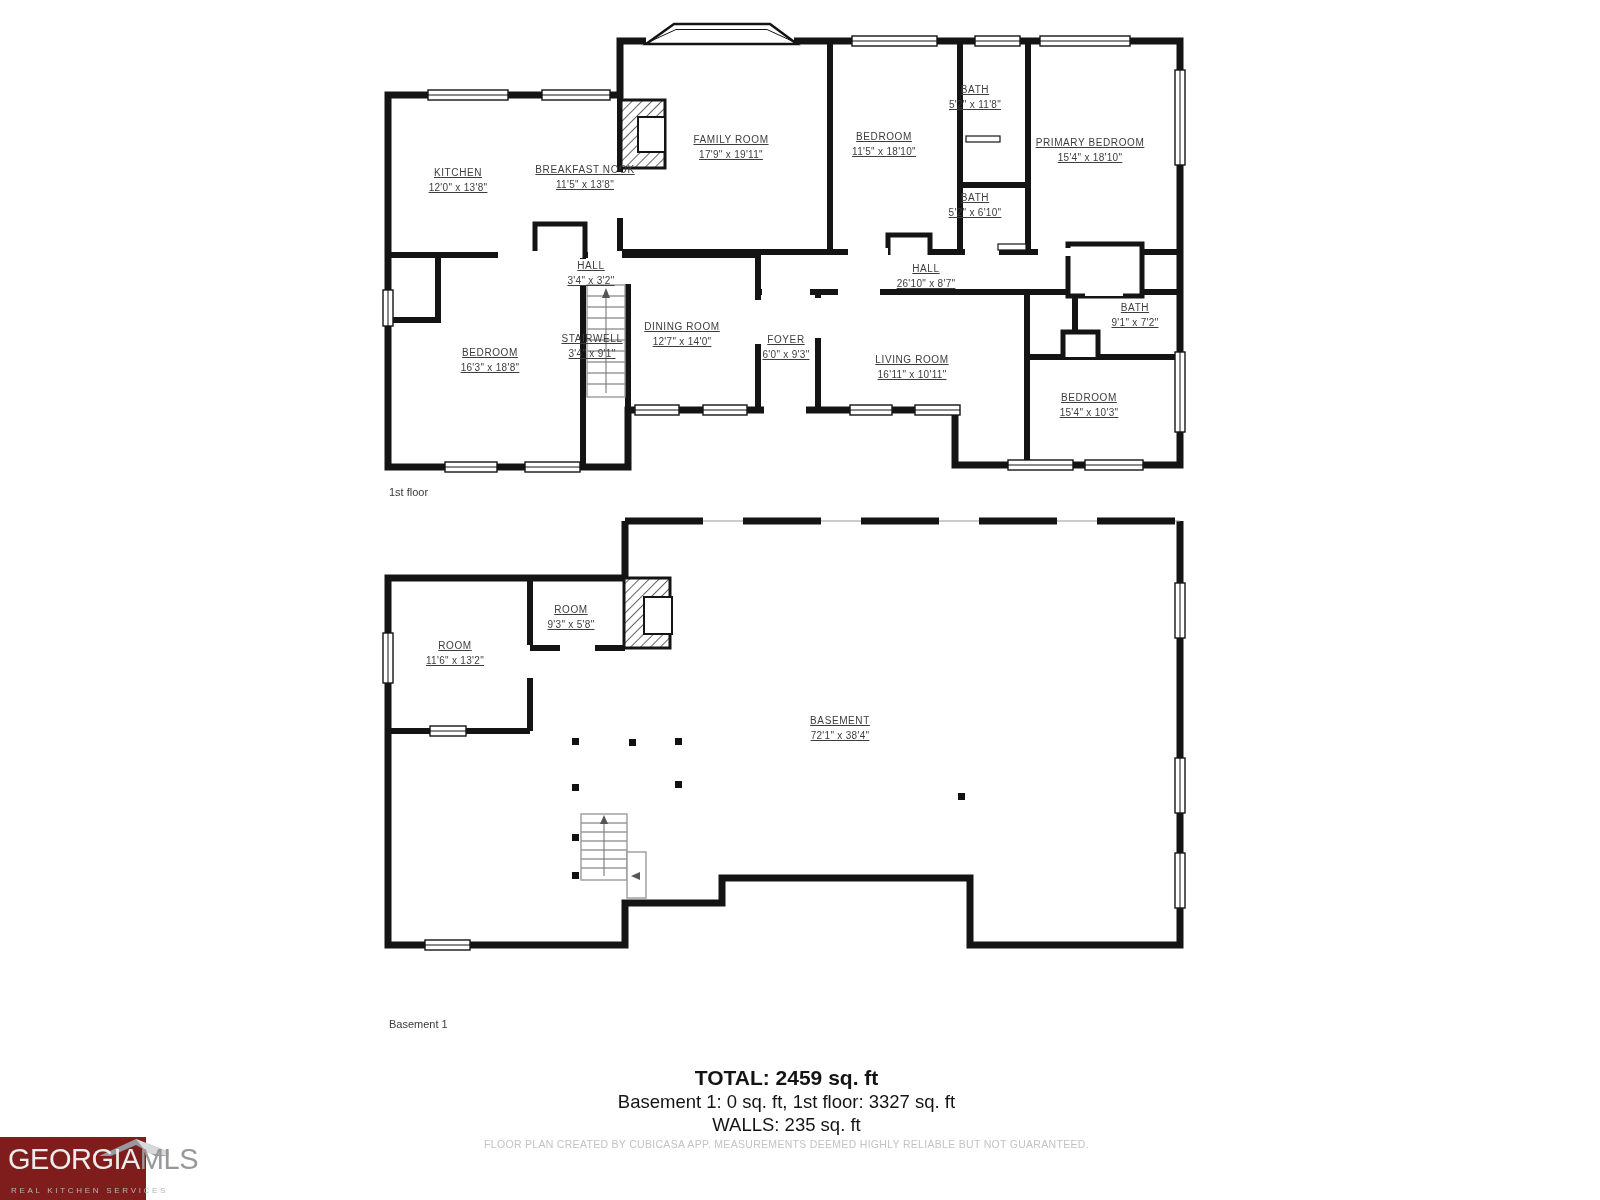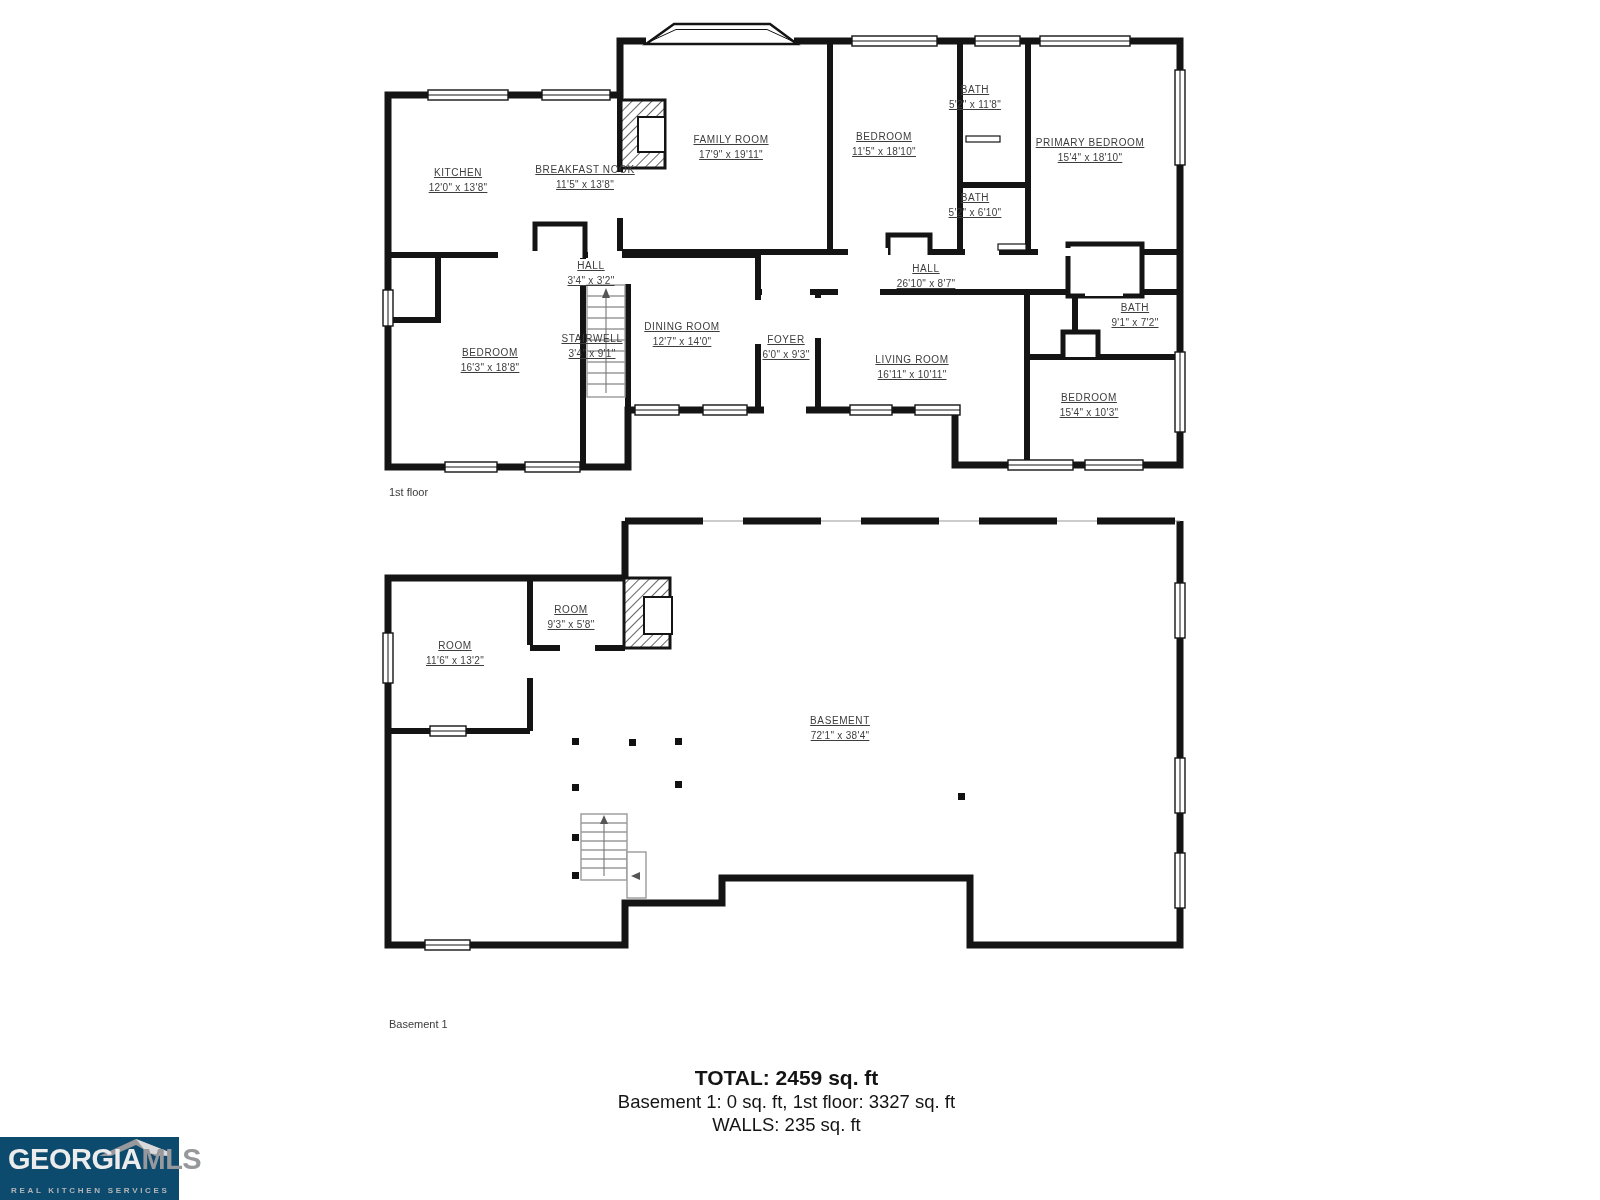--- a/index.html
+++ b/index.html
@@ -12,21 +12,21 @@
   .room-name{font-size:10px;letter-spacing:.6px;}
   .room-dims{font-size:10px;letter-spacing:.3px;}
   .floor-caption{position:absolute;font-size:11px;color:#3a3a3a;}
   #cap1{left:389px;top:486px;}
   #cap2{left:389px;top:1018px;}
   .summary{position:absolute;left:0;top:1029px;width:1573px;text-align:center;color:#141414;margin-top:36px;}
   .summary .total{font-size:21px;font-weight:bold;line-height:25px;}
   .summary .line{font-size:18.5px;line-height:23px;}
   .disclaimer{position:absolute;left:180px;top:1138px;width:1213px;text-align:center;
               font-size:10.5px;color:#c3c3c3;letter-spacing:.3px;}
-  .logo{position:absolute;left:0;top:1137px;width:179px;height:63px;background:#0c4a6e;font-weight:bold;}
+  .logo{position:absolute;left:0;top:1137px;width:146px;height:63px;background:#7f1d1d;}
   .logo-text{position:absolute;left:8px;top:6px;font-size:29px;white-space:nowrap;letter-spacing:-.5px;}
   .logo-text .georgia{color:#ececec;}
   .logo-text .mls{color:#97989b;}
   .roof{position:absolute;left:99px;top:2px;}
   .tagline{position:absolute;left:11px;bottom:5px;font-size:8px;letter-spacing:2.7px;
            color:#b5b6b8;white-space:nowrap;}
 </style>
 </head>
 <body>
 
@@ -290,20 +290,21 @@
 
   <div class="floor-caption" id="cap1">1st floor</div>
   <div class="floor-caption" id="cap2">Basement 1</div>
 
   <div class="summary">
     <div class="total">TOTAL: 2459 sq. ft</div>
     <div class="line">Basement 1: 0 sq. ft, 1st floor: 3327 sq. ft</div>
     <div class="line">WALLS: 235 sq. ft</div>
   </div>
 
+  <div class="disclaimer">FLOOR PLAN CREATED BY CUBICASA APP. MEASUREMENTS DEEMED HIGHLY RELIABLE BUT NOT GUARANTEED.</div>
 
   <div class="logo">
     <svg class="roof" width="72" height="17" viewBox="0 0 72 17">
       <polygon points="0,17 37,0 70,13 70,17 56,17 37,6 12,17" fill="#98999c"></polygon>
       <polygon points="37,0 70,13 70,17 48,14" fill="#d8d9da"></polygon>
     </svg>
     <div class="logo-text"><span class="georgia">GEORGIA</span><span class="mls">MLS</span></div>
     <div class="tagline">REAL KITCHEN SERVICES</div>
   </div>
 

